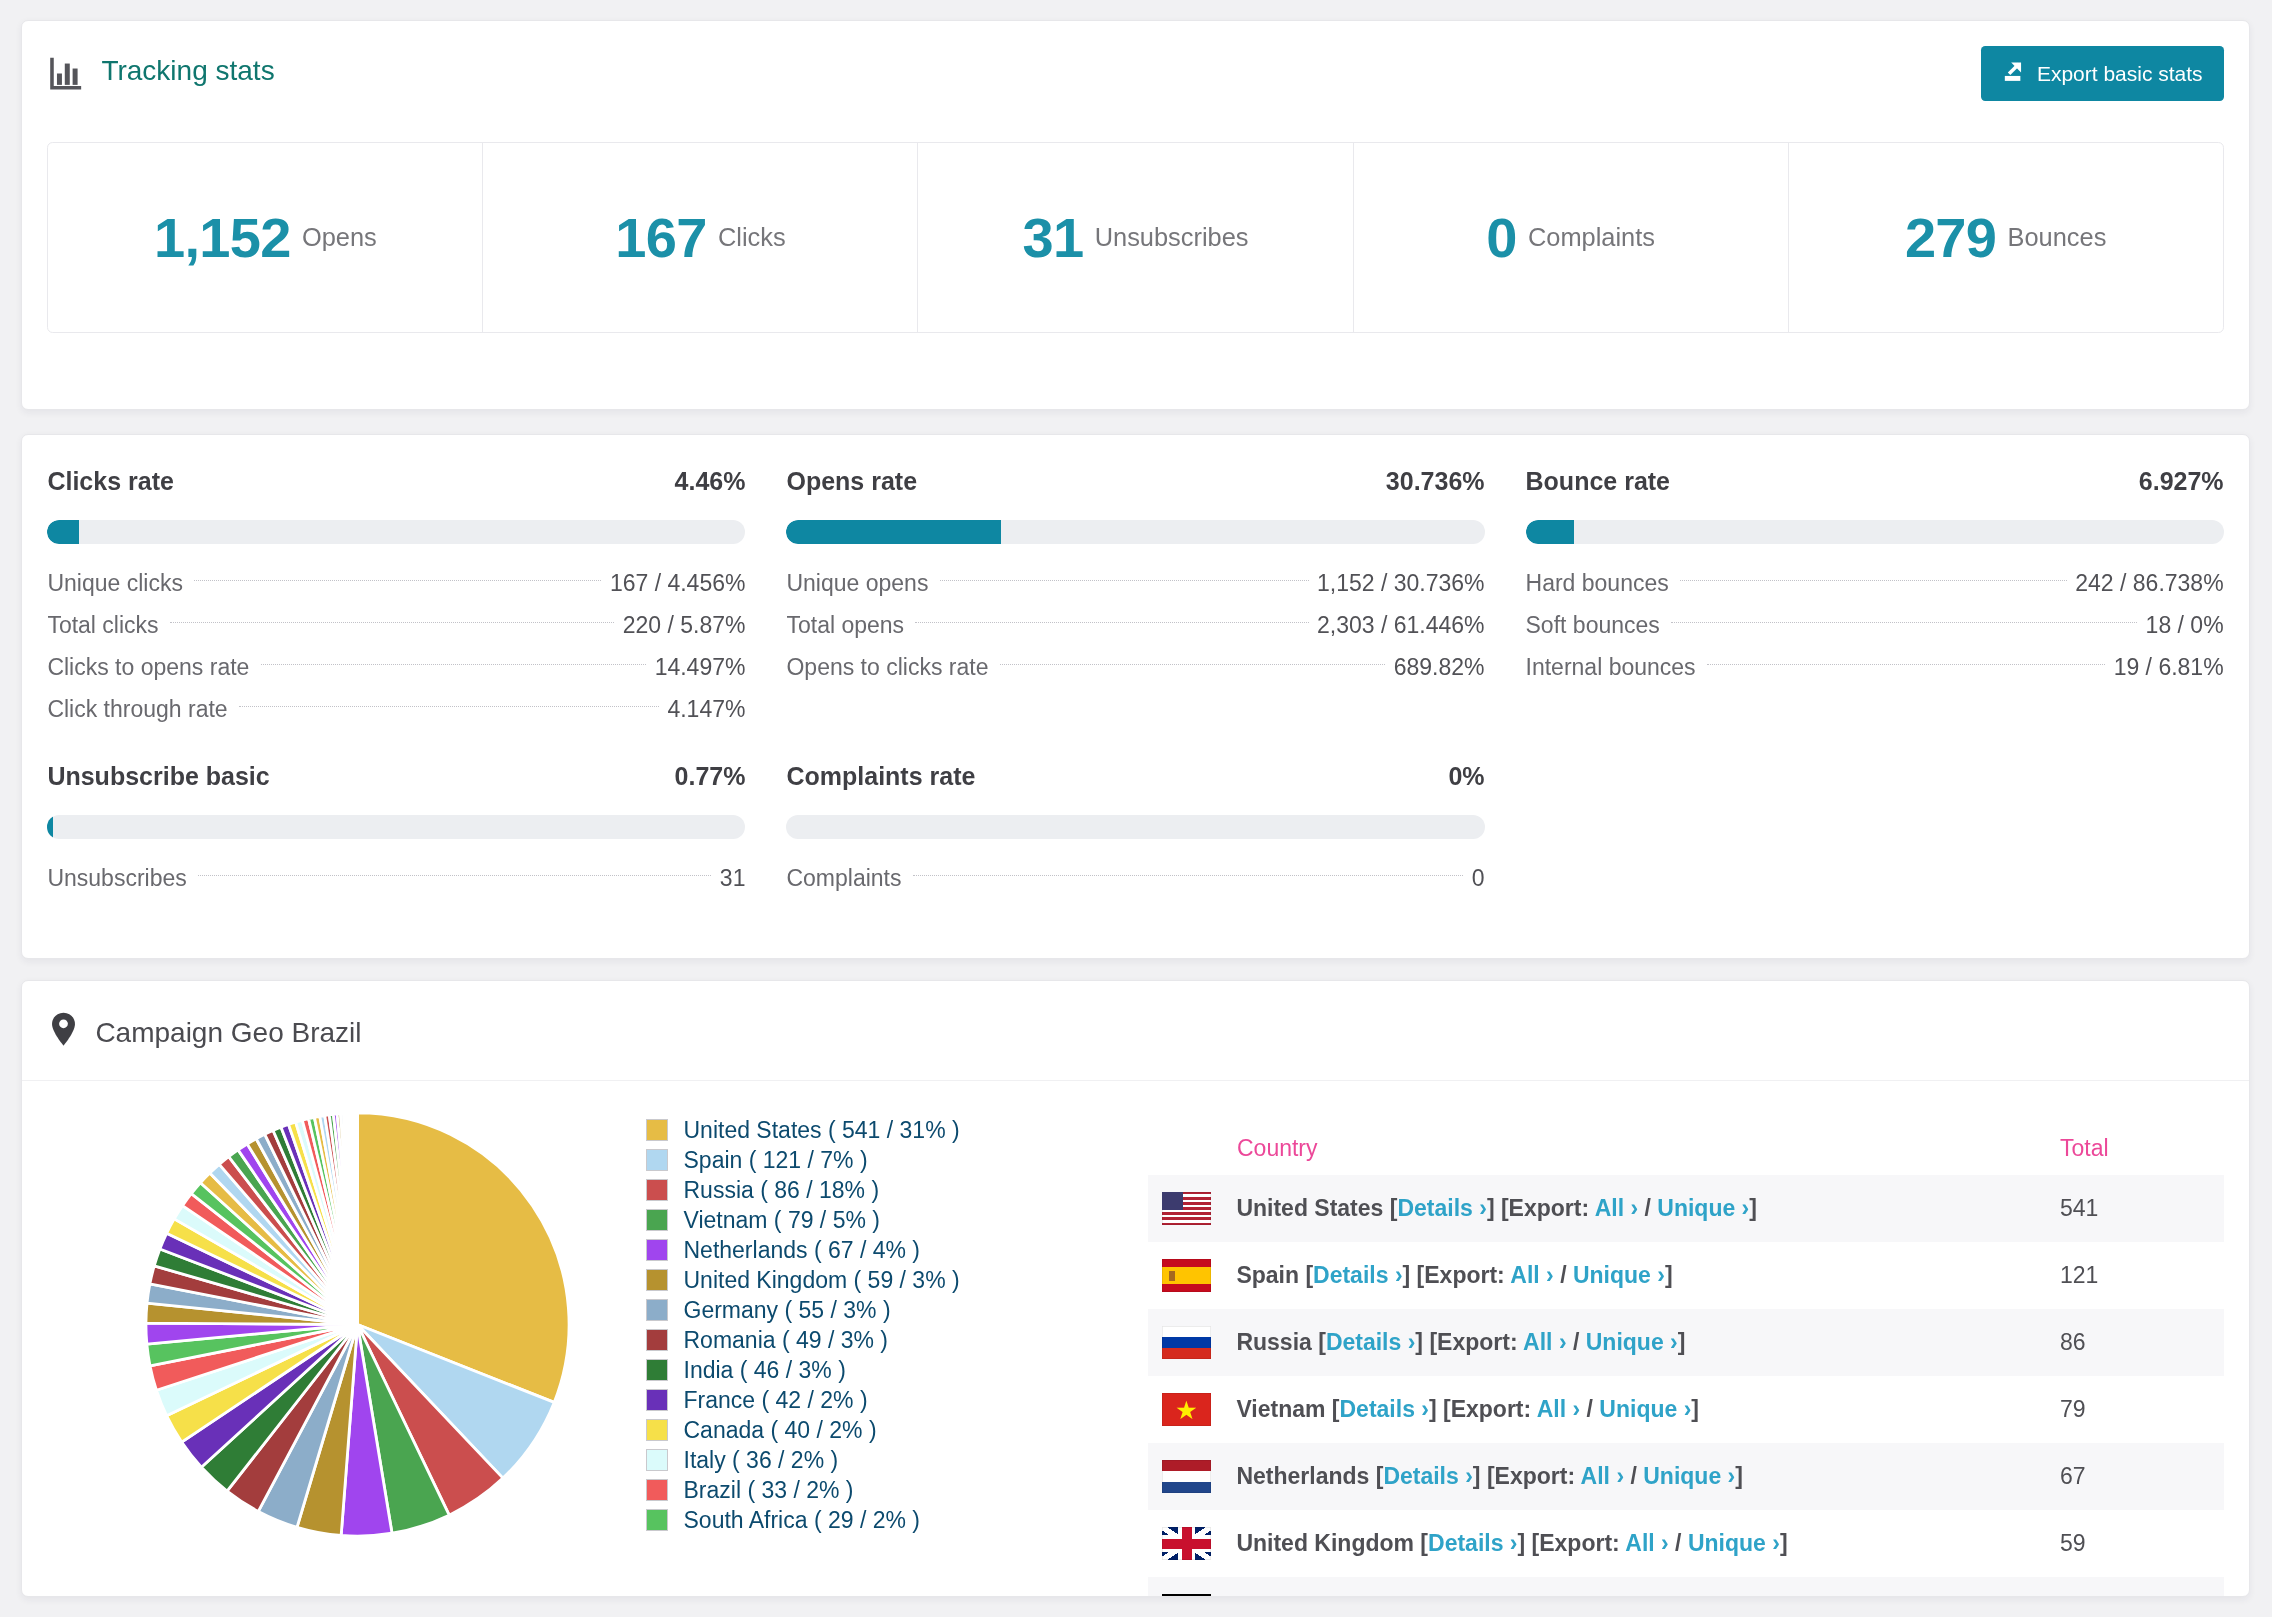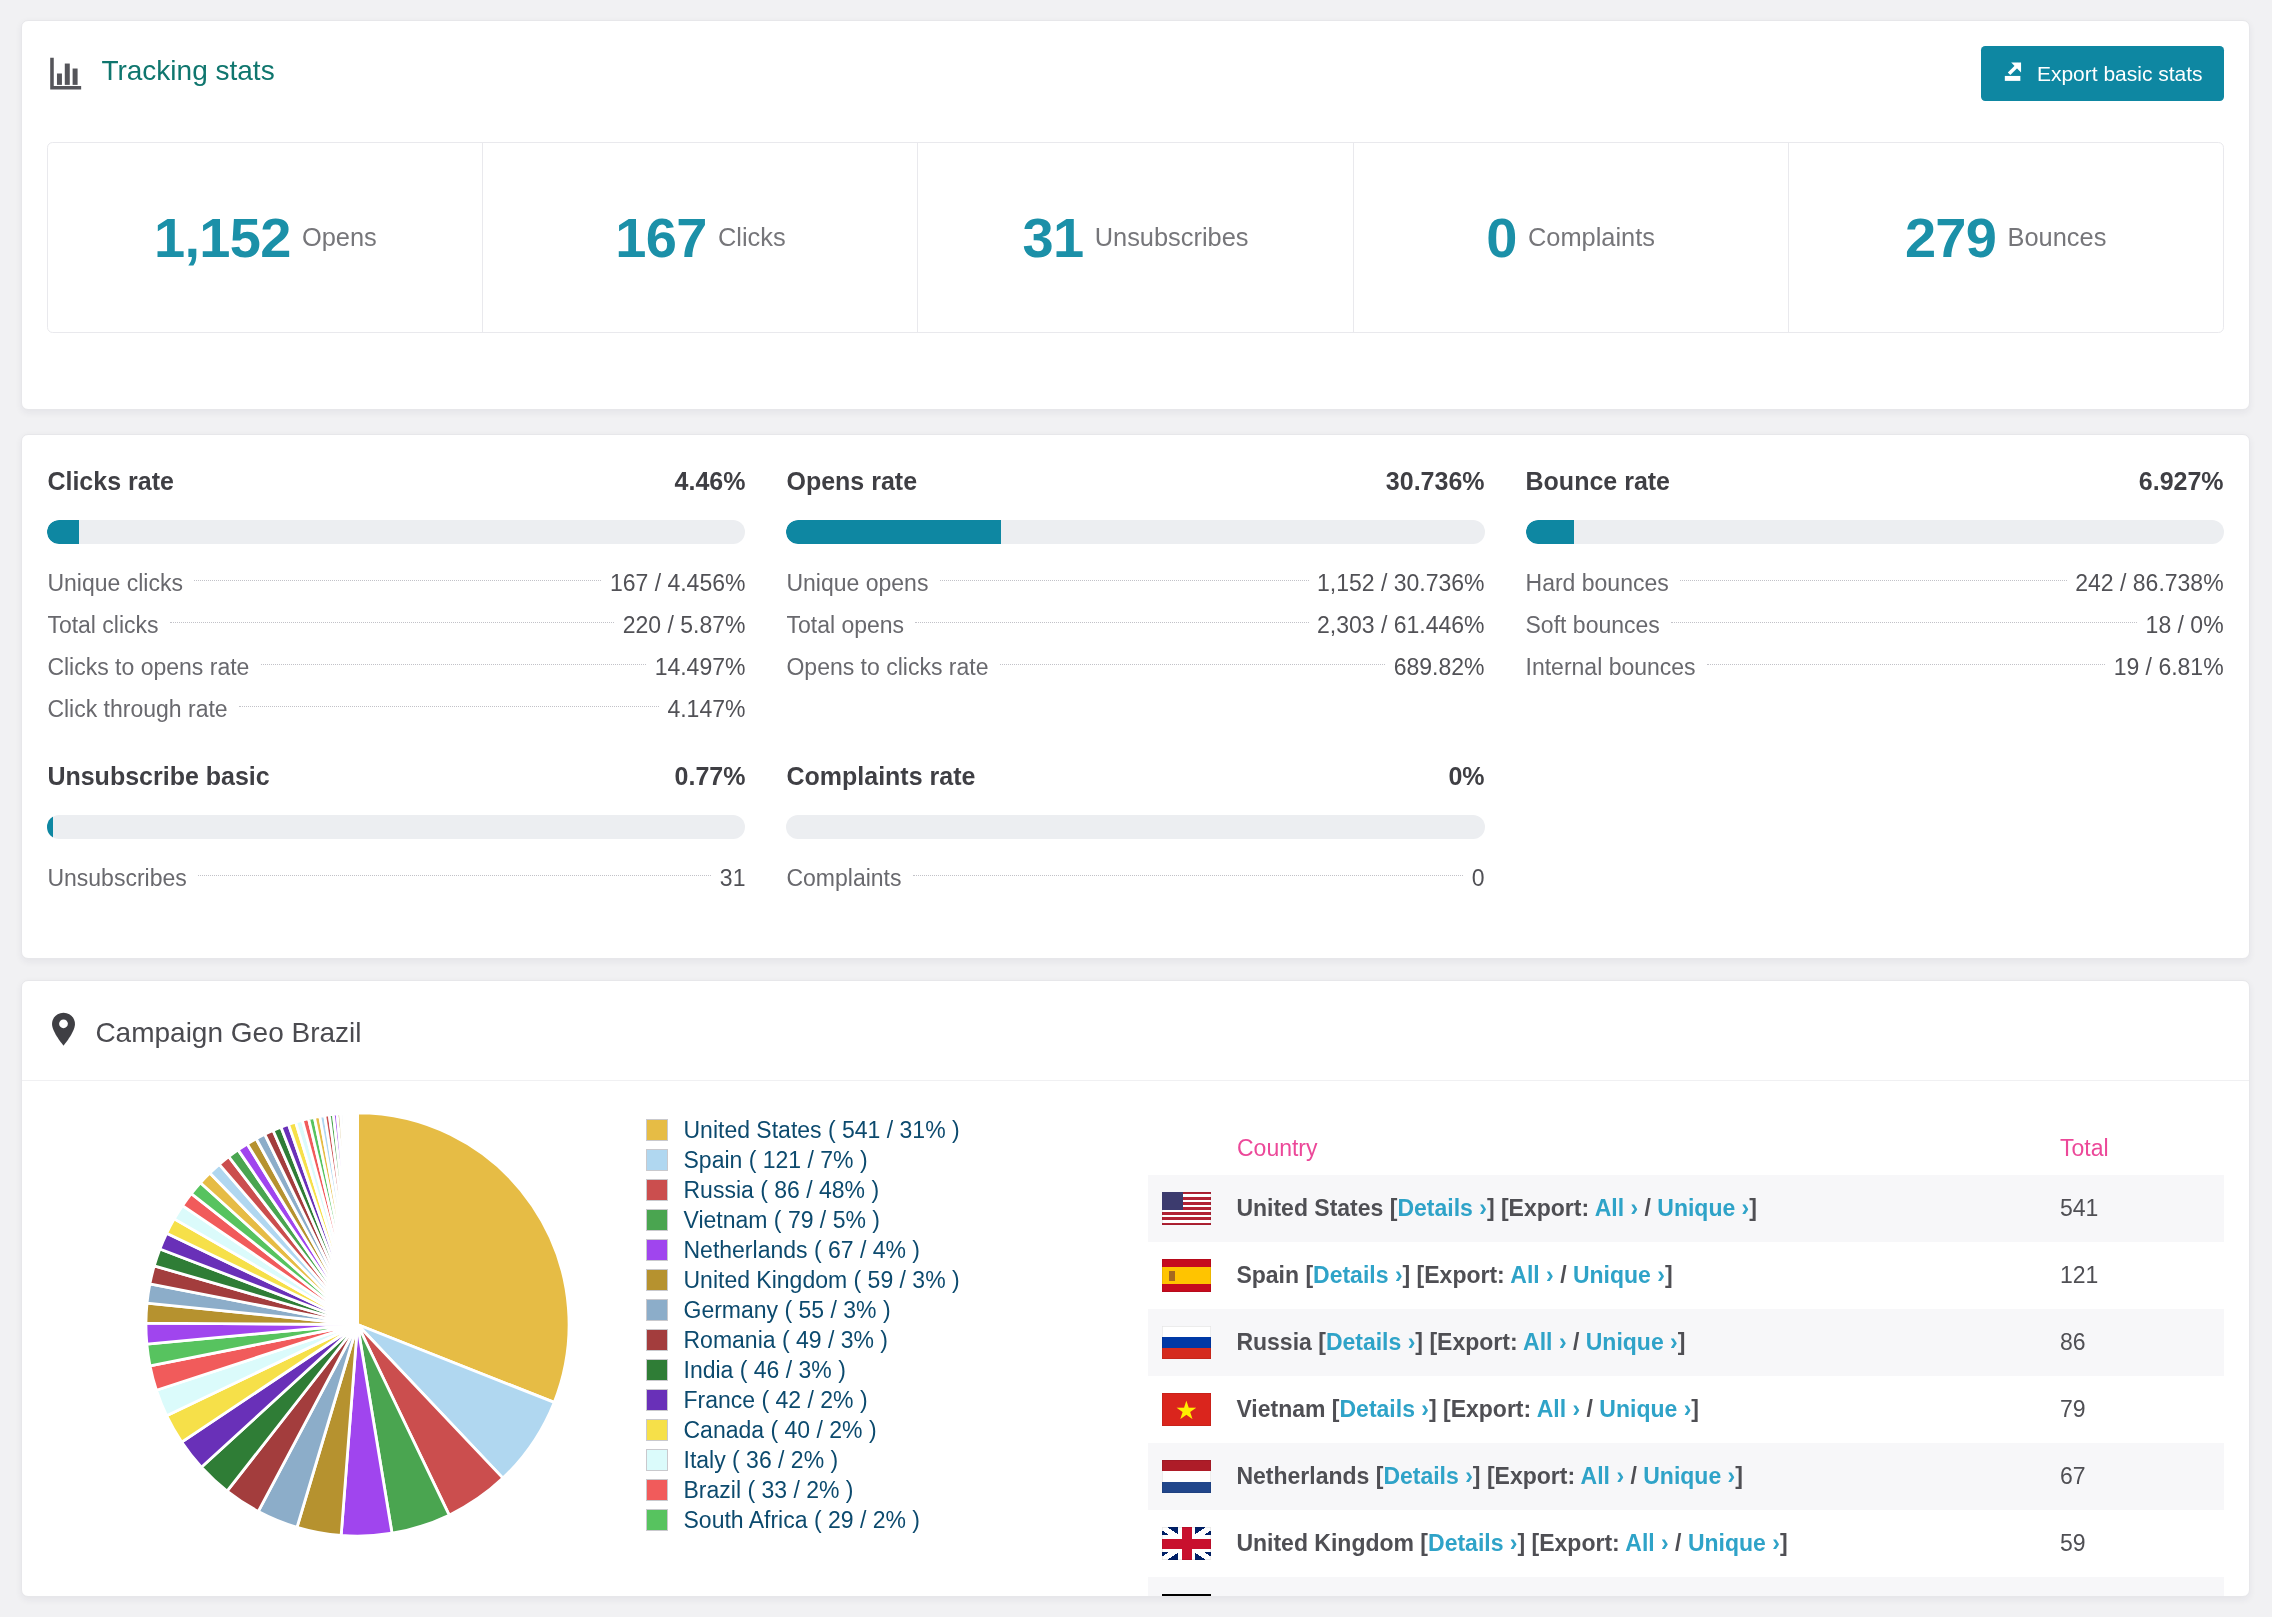--- a/index.html
+++ b/index.html
@@ -327,21 +327,21 @@
         <div class="legend-item">
     <span class="swatch" style="background: rgb(230, 188, 69);"></span>
     <span class="legend-text">United States ( 541 / 31% )</span>
   </div>
         <div class="legend-item">
     <span class="swatch" style="background: rgb(176, 215, 240);"></span>
     <span class="legend-text">Spain ( 121 / 7% )</span>
   </div>
         <div class="legend-item">
     <span class="swatch" style="background: rgb(203, 78, 78);"></span>
-    <span class="legend-text">Russia ( 86 / 48% )</span>
+    <span class="legend-text">Russia ( 86 / 18% )</span>
   </div>
         <div class="legend-item">
     <span class="swatch" style="background: rgb(74, 165, 80);"></span>
     <span class="legend-text">Vietnam ( 79 / 5% )</span>
   </div>
         <div class="legend-item">
     <span class="swatch" style="background: rgb(160, 69, 238);"></span>
     <span class="legend-text">Netherlands ( 67 / 4% )</span>
   </div>
         <div class="legend-item">

